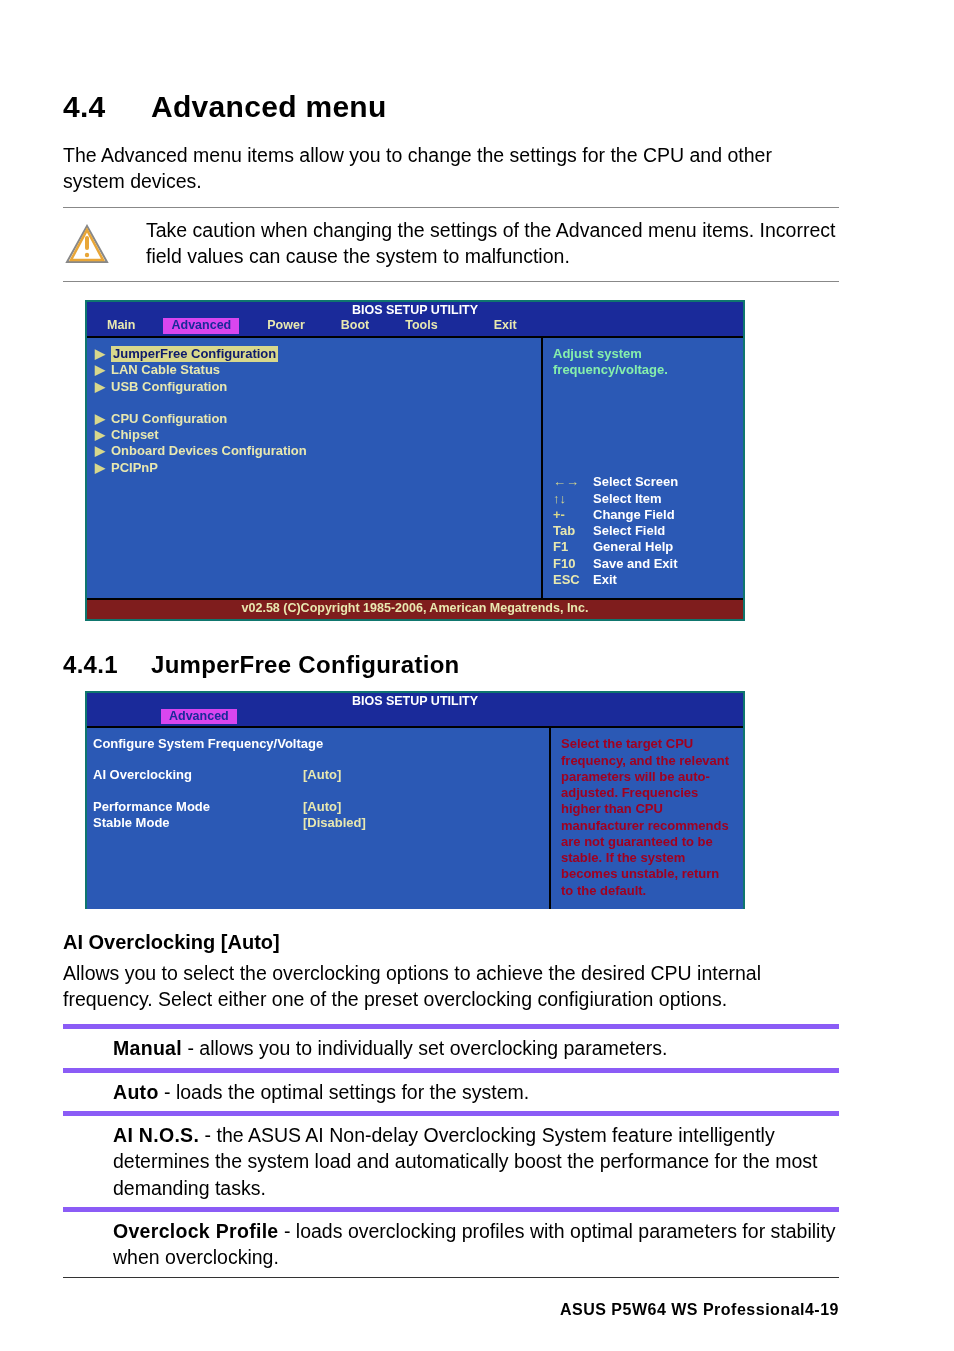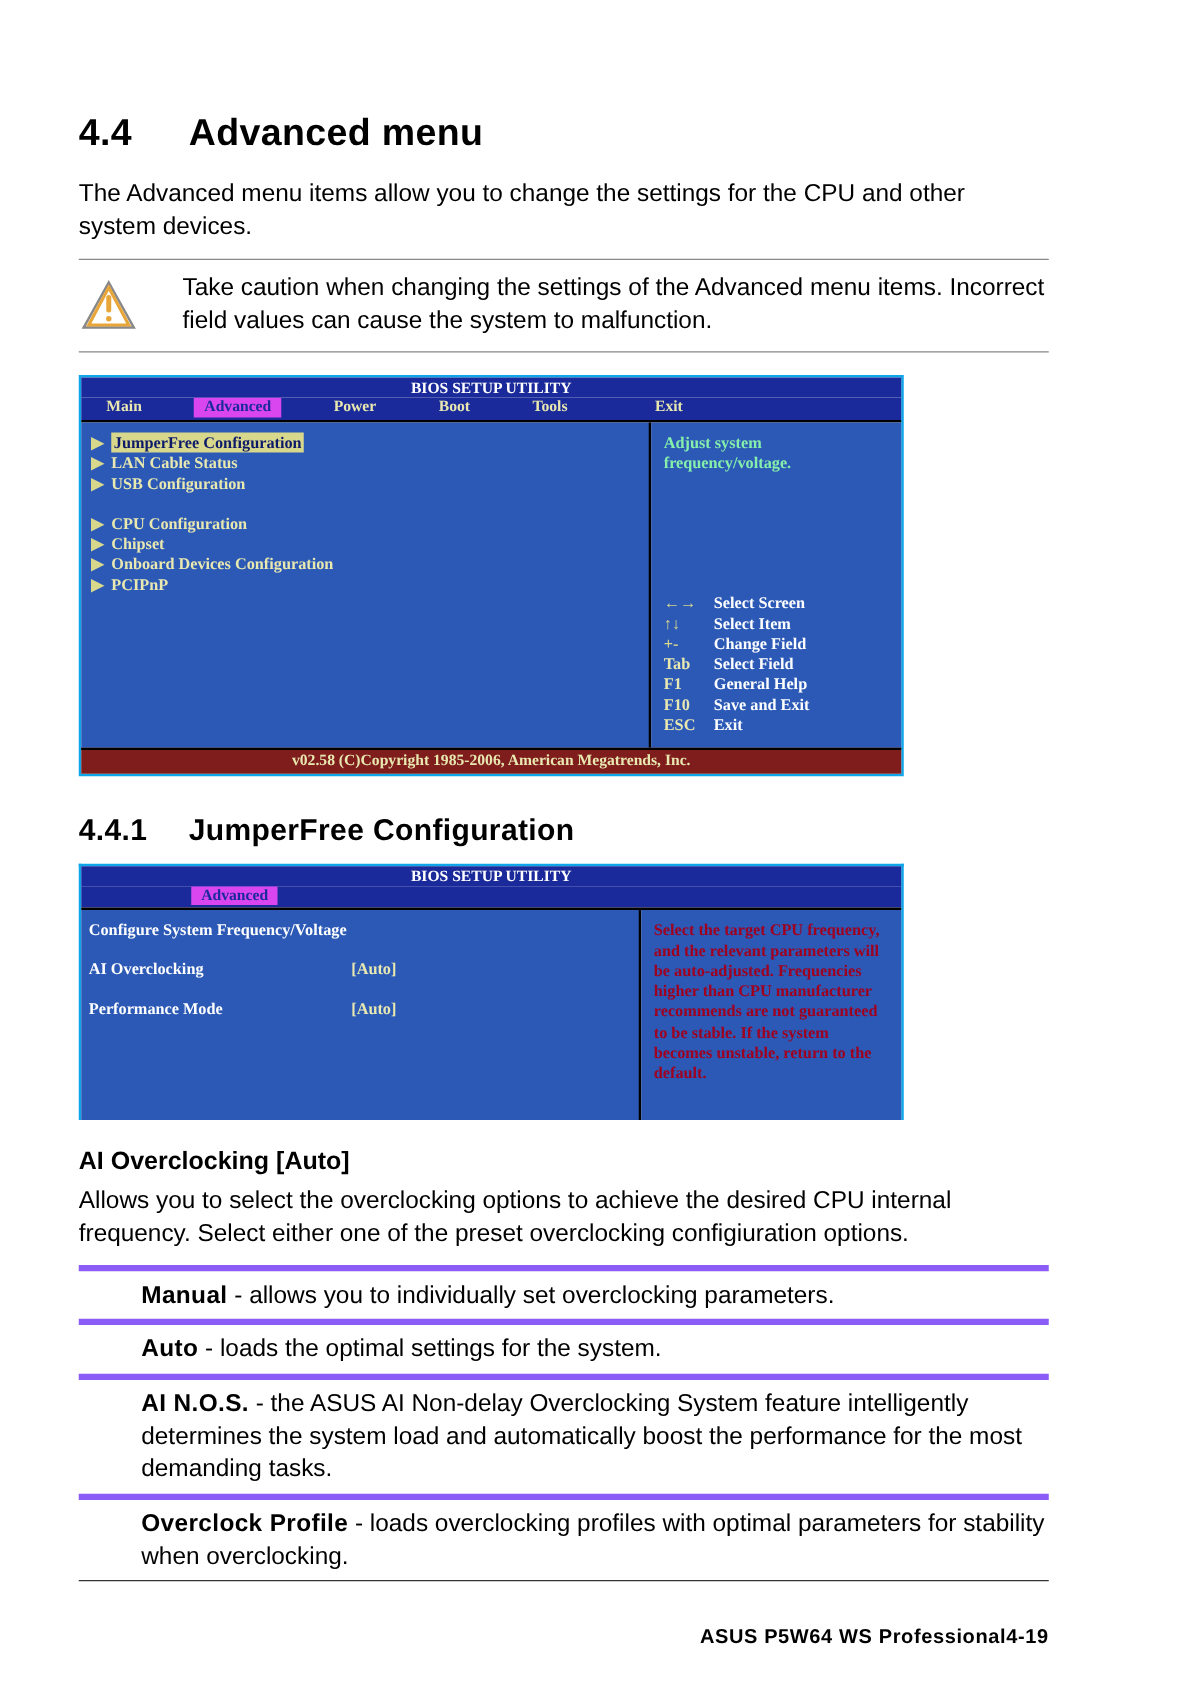--- a/index.html
+++ b/index.html
@@ -40,42 +40,43 @@
     flex: 0 0 44px;
     position: relative;
     margin-left: 2px;
   }
   .caution-icon svg { width: 44px; height: 40px; display:block; }
   .caution-text { font-size: 19.5px; line-height: 1.33; }
   
   .bios {
     margin-top: 18px;
     width: 660px;
+    margin-left: 22px;
     margin-right: auto;
-    border: 2px solid #0ea5e9;
-    font-family: Liberation Serif, serif;
+    border: 2px solid #0f766e;
+    font-family: Liberation Sans, sans-serif;
     font-size: 13px;
     line-height: 1.25;
     color: #fff;
   }
   .bios .titlebar {
     background: #1a2a9a;
     color: #fff;
     text-align: center;
     font-weight: bold;
     padding: 1px 0 0 0;
     font-size: 12.5px;
     position: relative;
     height: 16px;
   }
   .bios .tabs {
     background: #1a2a9a;
     color: #e8e8b0;
     display: flex;
-    gap: 34px;
+    gap: 20px;
     padding: 0 10px 2px 12px;
     font-weight: bold;
     font-size: 12.5px;
   }
   .bios .tabs .tab { padding: 0 8px; }
   .bios .tabs .tab.active {
     background: #d946ef;
     color: #1a2a9a;
   }
   .bios .body {
@@ -126,21 +127,21 @@
     background: #7f1d1d;
     color:#e8e8b0;
     text-align: center;
     font-weight: bold;
     font-size: 12.5px;
     padding: 1px 0 2px 0;
     border-top: 2px solid #000;
   }
   
   .bios.small .main-pane { min-height: 170px; }
-  .bios.small .side-pane { width: 208px; }
+  .bios.small .side-pane { width: 192px; }
   .bios.small .setting-line {
     color:#fff; font-weight: bold;
     display:flex;
   }
   .bios.small .setting-line .name { width: 210px; }
   .bios.small .setting-line .val { color:#e8e8b0; }
   .bios.small .heading {
     color:#fff; font-weight:bold; margin-bottom: 14px;
   }
   h2.subsection {
@@ -273,20 +274,24 @@
         <div class="heading">Configure System Frequency/Voltage</div>
         <div class="setting-line">
           <span class="name">AI Overclocking</span>
           <span class="val">[Auto]</span>
         </div>
         <div class="setting-line">&nbsp;</div>
         <div class="setting-line">
           <span class="name">Performance Mode</span>
           <span class="val">[Auto]</span>
         </div>
+        <div class="setting-line">
+          <span class="name">Stable Mode</span>
+          <span class="val">[Disabled]</span>
+        </div>
       </div>
       <div class="side-pane">
         <div class="help-text" style="color:#a00020; font-weight:bold;">Select the target CPU frequency, and the relevant parameters will be auto-adjusted. Frequencies higher than CPU manufacturer recommends are not guaranteed to be stable. If the system becomes unstable, return to the default.</div>
       </div>
     </div>
   </div>
 
   <h3 class="setting-h">
     <span>AI Overclocking</span>
     <span>[Auto]</span>

